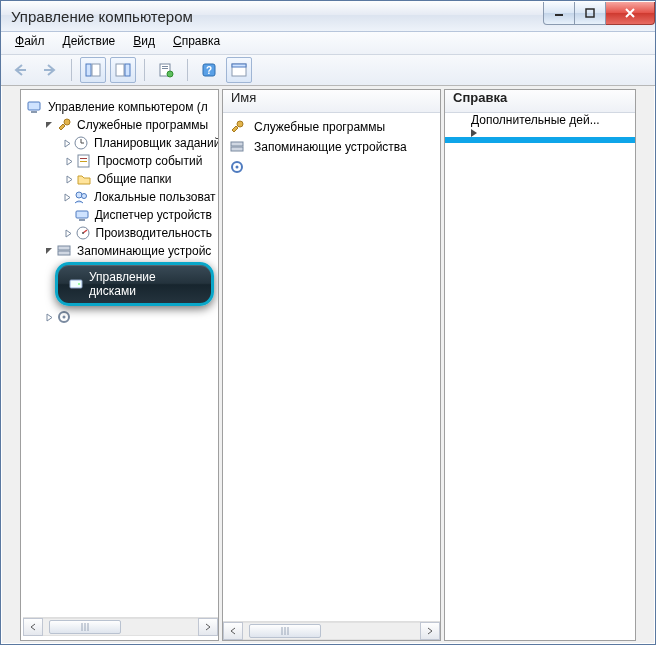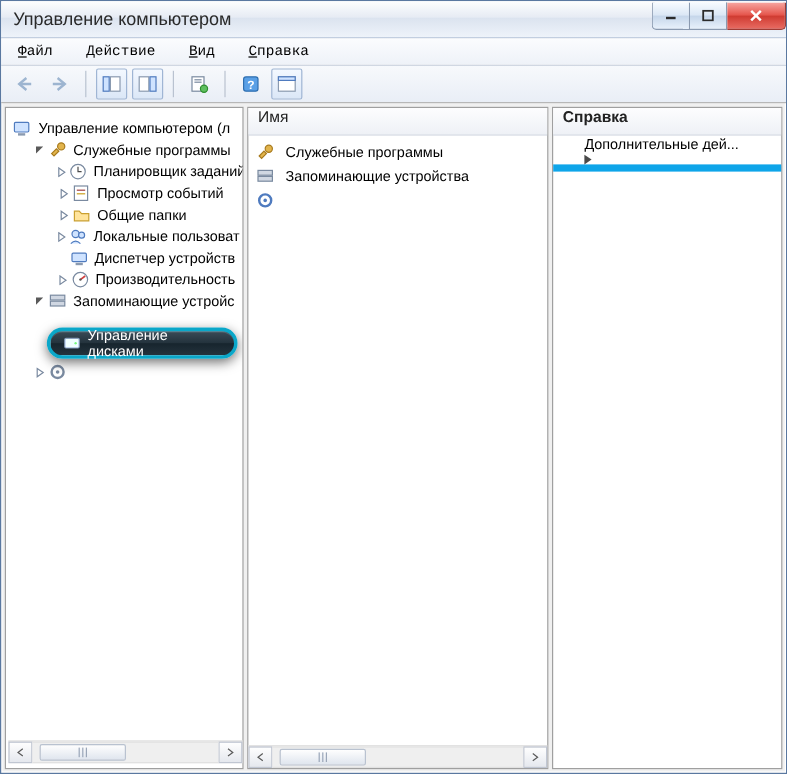--- a/index.html
+++ b/index.html
@@ -5,51 +5,51 @@
   html,body{margin:0;padding:0;font-family:"Segoe UI",Tahoma,sans-serif;font-size:12px;color:#000;}
   .window{width:656px;height:645px;box-sizing:border-box;border:1px solid #5a78a0;background:#f0f0f0;display:flex;flex-direction:column;box-shadow:0 0 0 1px #fff inset;}
   .titlebar{height:30px;background:linear-gradient(#fdfefe,#e6ebf4 45%,#dbe3ef 46%,#eef3fa);display:flex;align-items:center;padding:0 0 0 10px;border-bottom:1px solid #b7c5db;}
   .titlebar .title{flex:1;color:#2a2a2a;font-size:15px;}
   .winbtns{display:flex;height:22px;margin-top:-6px;}
   .winbtn{width:30px;height:22px;margin-left:0;border:1px solid #8a9ab0;border-top:none;background:linear-gradient(#f7fbff,#dbe7f5 48%,#c5d6ea 52%,#e8f1fb);display:flex;align-items:center;justify-content:center;font-size:11px;color:#3b3b3b;}
   .winbtn+.winbtn{border-left:none;}
   .winbtn.min{border-bottom-left-radius:4px;}
   .winbtn.close{width:48px;background:linear-gradient(#f7a6a0,#e5554c 48%,#cf3b31 52%,#e86b62);color:#fff;border-color:#a03b34;border-bottom-right-radius:4px;}
   .winbtn svg{display:block;}
-  .menubar{height:22px;background:linear-gradient(#fbfcfe,#eef2f8);display:flex;align-items:center;padding:0 6px;border-bottom:1px solid #d0d7e2;gap:12px;font-family:Liberation Mono, monospace;}
+  .menubar{height:22px;background:linear-gradient(#fbfcfe,#eef2f8);display:flex;padding:0 6px;border-bottom:1px solid #d0d7e2;gap:2px;}
   .menuitem{padding:2px 8px;border-radius:2px;text-decoration:underline;text-decoration-color:transparent;}
   .mi-u{position:relative;}
   .mi-u::first-letter{text-decoration:underline;}
   .toolbar{height:30px;background:linear-gradient(#f7f9fc,#e9eef6);display:flex;align-items:center;padding:0 6px;border-bottom:1px solid #b7b7b7;gap:4px;}
   .tbtn{width:24px;height:24px;border:1px solid transparent;border-radius:2px;display:flex;align-items:center;justify-content:center;background:transparent;}
   .tbtn.active{border-color:#9fb5d4;background:linear-gradient(#f3f8ff,#dbe7f7);}
   .tbtn svg{display:block;}
   .tbtn.disabled{opacity:.45;}
   .tsep{width:1px;height:22px;background:#b9c2d0;margin:0 4px;}
-  .client{flex:1;display:flex;padding:3px 3px;gap:3px;min-height:0;}
+  .client{flex:1;display:flex;padding:3px 19px;gap:3px;min-height:0;}
   .pane{border:1px solid #9f9f9f;background:#fff;display:flex;flex-direction:column;min-height:0;}
   .pane.tree{width:195px;}
   .pane.list{flex:1;}
   .pane.actions{width:190px;}
   .colhead{height:22px;background:linear-gradient(#fdfdfe,#eef1f6);border-bottom:1px solid #d2d8e2;padding:0 8px;display:flex;font-size:13px;color:#222;}
   .colhead.strong{font-weight:600;}
   .scrollbody{flex:1;overflow:hidden;position:relative;}
   
   .tree{padding:4px 0 4px 2px;}
   .tree-row{display:flex;align-items:center;height:18px;white-space:nowrap;padding-right:4px;}
   .exp{width:12px;height:12px;display:flex;align-items:center;justify-content:center;margin-right:1px;color:#5a5a5a;}
   .exp svg{display:block;}
   .ticon{width:16px;height:16px;margin:0 3px 0 0;display:flex;align-items:center;justify-content:center;}
   .ticon svg{display:block;}
   .tlabel{padding:0 2px;}
   .depth0{padding-left:2px;}
   .depth1{padding-left:18px;}
   .depth2{padding-left:38px;align-items:center;}
   
-  .hlwrap{position:relative;margin:13px 4px 2px 30px;height:26px;}
+  .hlwrap{position:relative;margin:2px 4px 2px 30px;height:44px;}
   .hl{position:absolute;inset:0;border:3px solid #0aa7c9;border-radius:14px;background:linear-gradient(180deg,#3a4b57 0%,#24333d 48%,#17252e 52%,#24333d 100%);box-shadow:0 3px 10px rgba(0,0,0,.55), inset 0 1px 0 rgba(255,255,255,.15);display:flex;align-items:center;padding:0 10px;color:#fff;}
   .hl .ticon{filter:brightness(1.3);}
   
   .list-body{padding:4px 6px;}
   .list-row{display:flex;align-items:center;height:20px;gap:6px;}
   
   .act-sec{height:22px;background:#e7eef8;border-bottom:1px solid #c9d4e4;display:flex;align-items:center;padding:0 8px;justify-content:space-between;color:#15428b;}
   .act-item{height:24px;display:flex;align-items:flex-start;padding:0 18px 0 26px;justify-content:space-between;border-bottom:6px solid #0ea5e9;flex-direction:column;}
   .arrow-up{width:0;height:0;border-left:4px solid transparent;border-right:4px solid transparent;border-bottom:6px solid #4a4a4a;}
   .arrow-right{width:0;height:0;border-top:4px solid transparent;border-bottom:4px solid transparent;border-left:6px solid #4a4a4a;}

